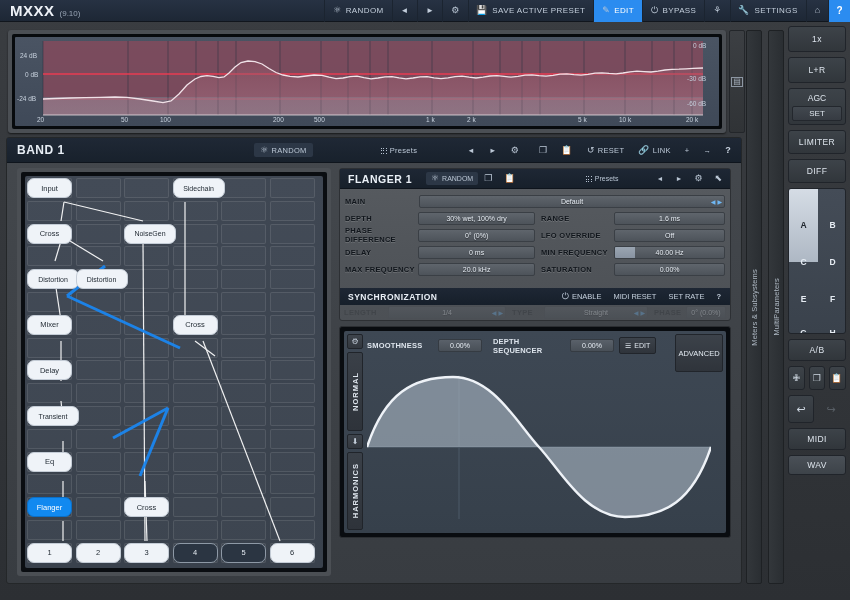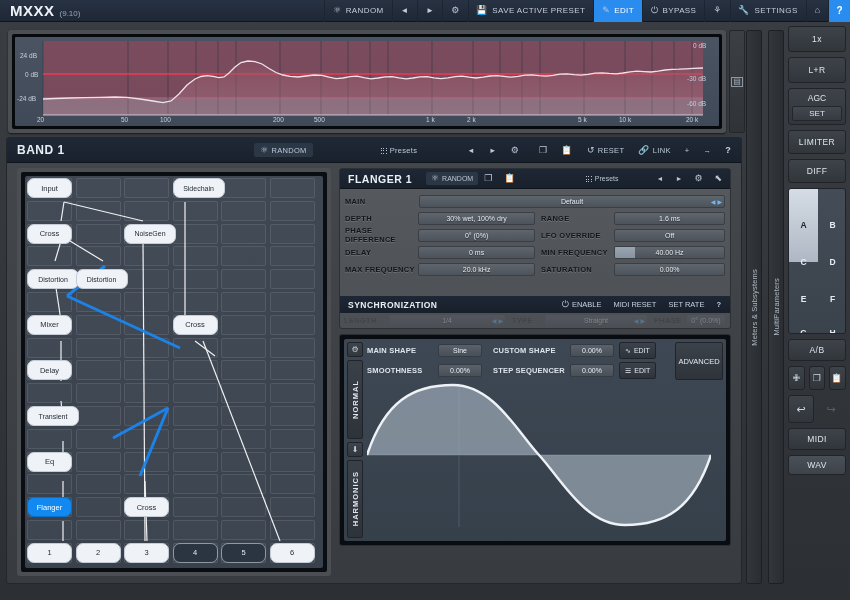--- a/index.html
+++ b/index.html
@@ -153,21 +153,21 @@
   }
   .pval .fill {
     position: absolute; left: 0; top: 0; bottom: 0;
     background: linear-gradient(#9aa5b2, #8893a1);
   }
   .pval .txt { position: relative; color: #e6ecf3; font-size: 7px; z-index: 2; text-shadow: 0 1px 1px rgba(0,0,0,.5); }
   .pval .arrows { position: absolute; right: 2px; top: 0; bottom: 0; display: flex; align-items: center; gap: 2px; z-index: 3; }
   .pval .arrows i { color: #6fb8f5; font-size: 6px; font-style: normal; }
 
   
-  .syncpanel { margin-top: 13px; }
+  .syncpanel { margin-top: 5px; }
   .synchdr {
     height: 17px; display: flex; align-items: center;
     background: linear-gradient(#1e2734, #161f2a);
   }
   .synchdr .title { color: #e9eff6; font-size: 8.5px; font-weight: bold; padding-left: 8px; letter-spacing: .5px; }
   .sbtn { height: 17px; display: flex; align-items: center; gap: 3px; padding: 0 6px; color: #c6d1de; font-size: 7.5px; white-space: nowrap;}
   .syncrow { display: flex; align-items: center; height: 15px; padding: 1px 4px; opacity: .33; }
   .syncrow .plabel { color: #2a2e33; text-shadow: none; }
   .syncrow .pval { border-color: #4a4f55; }
 
@@ -763,40 +763,26 @@
               <span>⬇</span>
             </div>
             <div class="vtab">
               <span>HARMONICS</span>
             </div>
           </div>
 
           <div class="shaperight">
             <div class="shaperows">
               <div class="shapegrid">
-                <div class="srow">
-                  <span class="slabel" style="width:66px">MAIN SHAPE</span>
-                  <div class="sval" style="width:44px">
-                    <span>Sine</span>
-                  </div>
-                  <span class="slabel" style="width:78px;padding-left:6px">CUSTOM SHAPE</span>
-                  <div class="sval" style="width:44px">
-                    <span>0.00%</span>
-                  </div>
-                  <div class="editbtn">
-                    <span>∿</span>
-                    <span>EDIT</span>
-                  </div>
-                </div>
                 <div class="srow" style="margin-top:3px">
                   <span class="slabel" style="width:66px">SMOOTHNESS</span>
                   <div class="sval" style="width:44px">
                     <span>0.00%</span>
                   </div>
-                  <span class="slabel" style="width:78px;padding-left:6px">STEP SEQUENCER</span>
+                  <span class="slabel" style="width:78px;padding-left:6px">DEPTH SEQUENCER</span>
                   <div class="sval" style="width:44px">
                     <span>0.00%</span>
                   </div>
                   <div class="editbtn">
                     <span>☰</span>
                     <span>EDIT</span>
                   </div>
                 </div>
               </div>
               <div class="advbtn">

